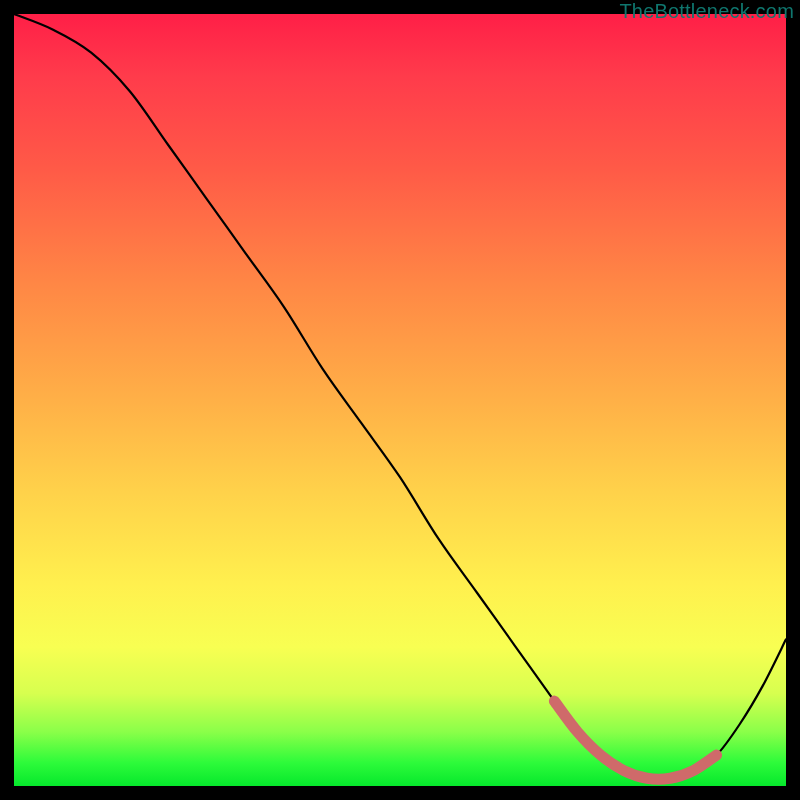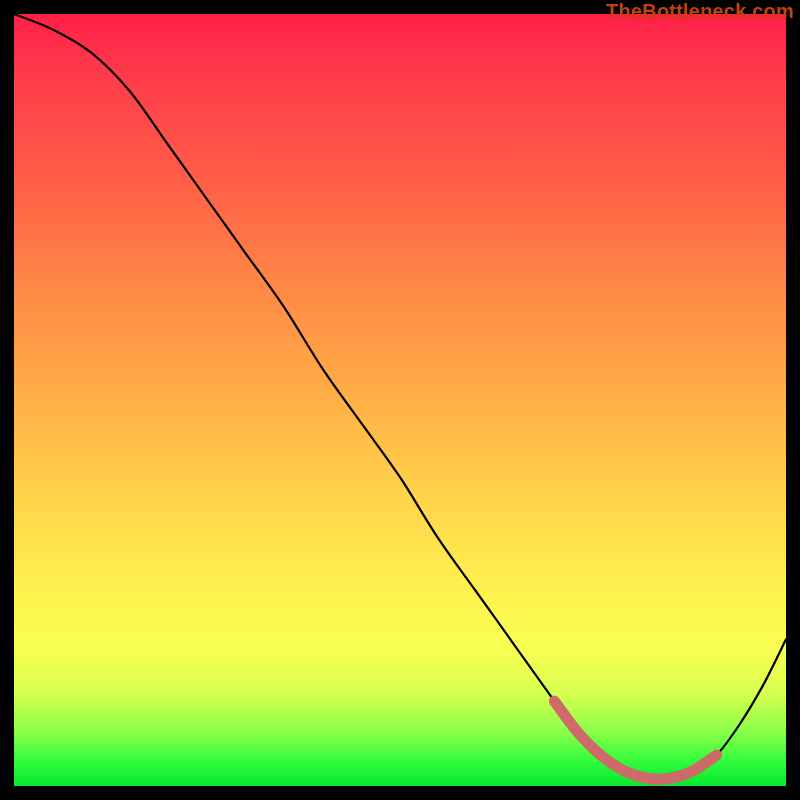--- a/index.html
+++ b/index.html
@@ -40,22 +40,22 @@
       #8aff49 93%,
       #2dfb3a 97%,
       #06e82c 100%
     );
   }
   .watermark {
     position: absolute;
     top: 0px;
     right: 6px;
     font-size: 20px;
-    font-weight: 700;
-    color: #c2410c;
+    font-weight: 400;
+    color: #0f766e;
     letter-spacing: 0.2px;
     user-select: none;
     text-align: center;
   }
   svg.overlay {
     position: absolute;
     left: 14px;
     top: 14px;
     width: 772px;
     height: 772px;

